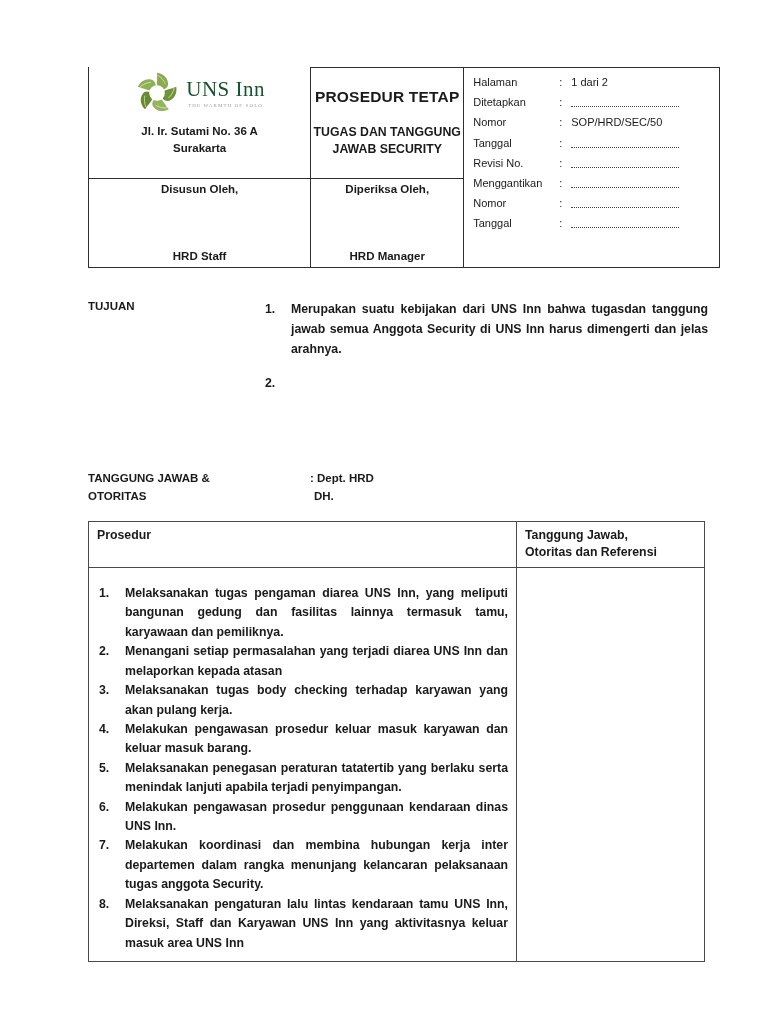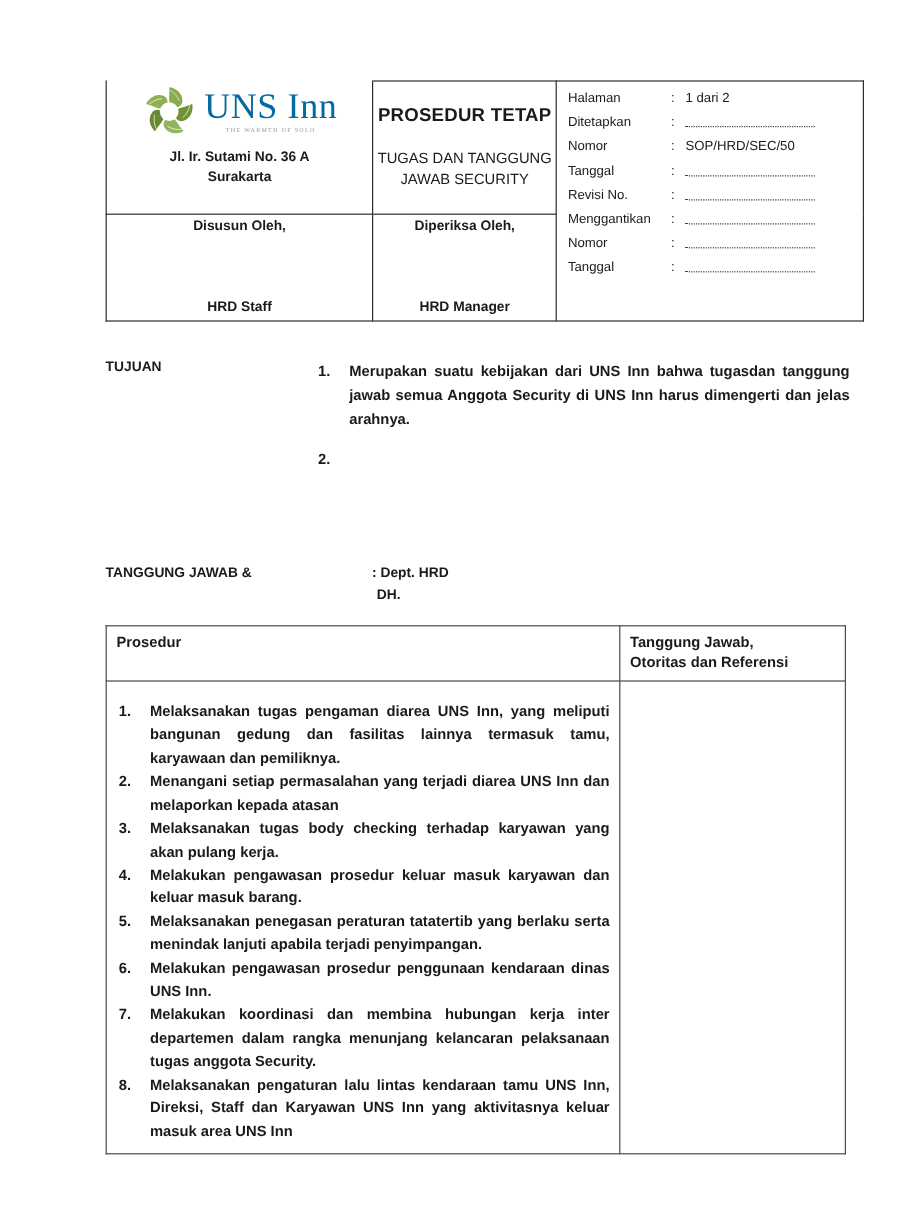--- a/index.html
+++ b/index.html
@@ -56,22 +56,22 @@
   }
   .logo-mark { width: 46px; height: 46px; display:block; }
   .logo-word {
     display: flex;
     flex-direction: column;
     align-items: center;
     line-height: 1;
   }
   .logo-word .main {
     font-family: "Liberation Serif", serif;
-    font-size: 30px;
-    color: #0369a1;
+    font-size: 21px;
+    color: #14532d;
     letter-spacing: 0.5px;
     line-height: 1;
   }
   .logo-word .tag {
     font-family: "Liberation Serif", serif;
     font-size: 5px;
     color: #9a9a94;
     letter-spacing: 1.1px;
     margin-top: 3px;
   }
@@ -89,21 +89,21 @@
     vertical-align: top;
   }
   .title-main {
     font-size: 15.5px;
     font-weight: bold;
     letter-spacing: 0.2px;
     margin-top: 20px;
   }
   .title-sub {
     font-size: 12.3px;
-    font-weight: normal;
+    font-weight: bold;
     line-height: 1.35;
     margin-top: 18px;
   }
 
   .cell-meta {
     width: 228px;
     vertical-align: top;
     padding: 5px 0 4px 0 !important;
   }
   .meta-table {
@@ -385,20 +385,21 @@
       </li>
       <li>
         <span class="num">2.</span>
       </li>
     </ol>
   </div>
 
   <div class="section-tj">
     <div class="tj-left">
       <div>TANGGUNG JAWAB &amp;</div>
+      <div>OTORITAS</div>
     </div>
     <div class="tj-right">
       <div>: Dept. HRD</div>
       <div class="tj-line2-right">DH.</div>
     </div>
   </div>
 
   <table class="proc-table">
     <tbody>
         <tr>

